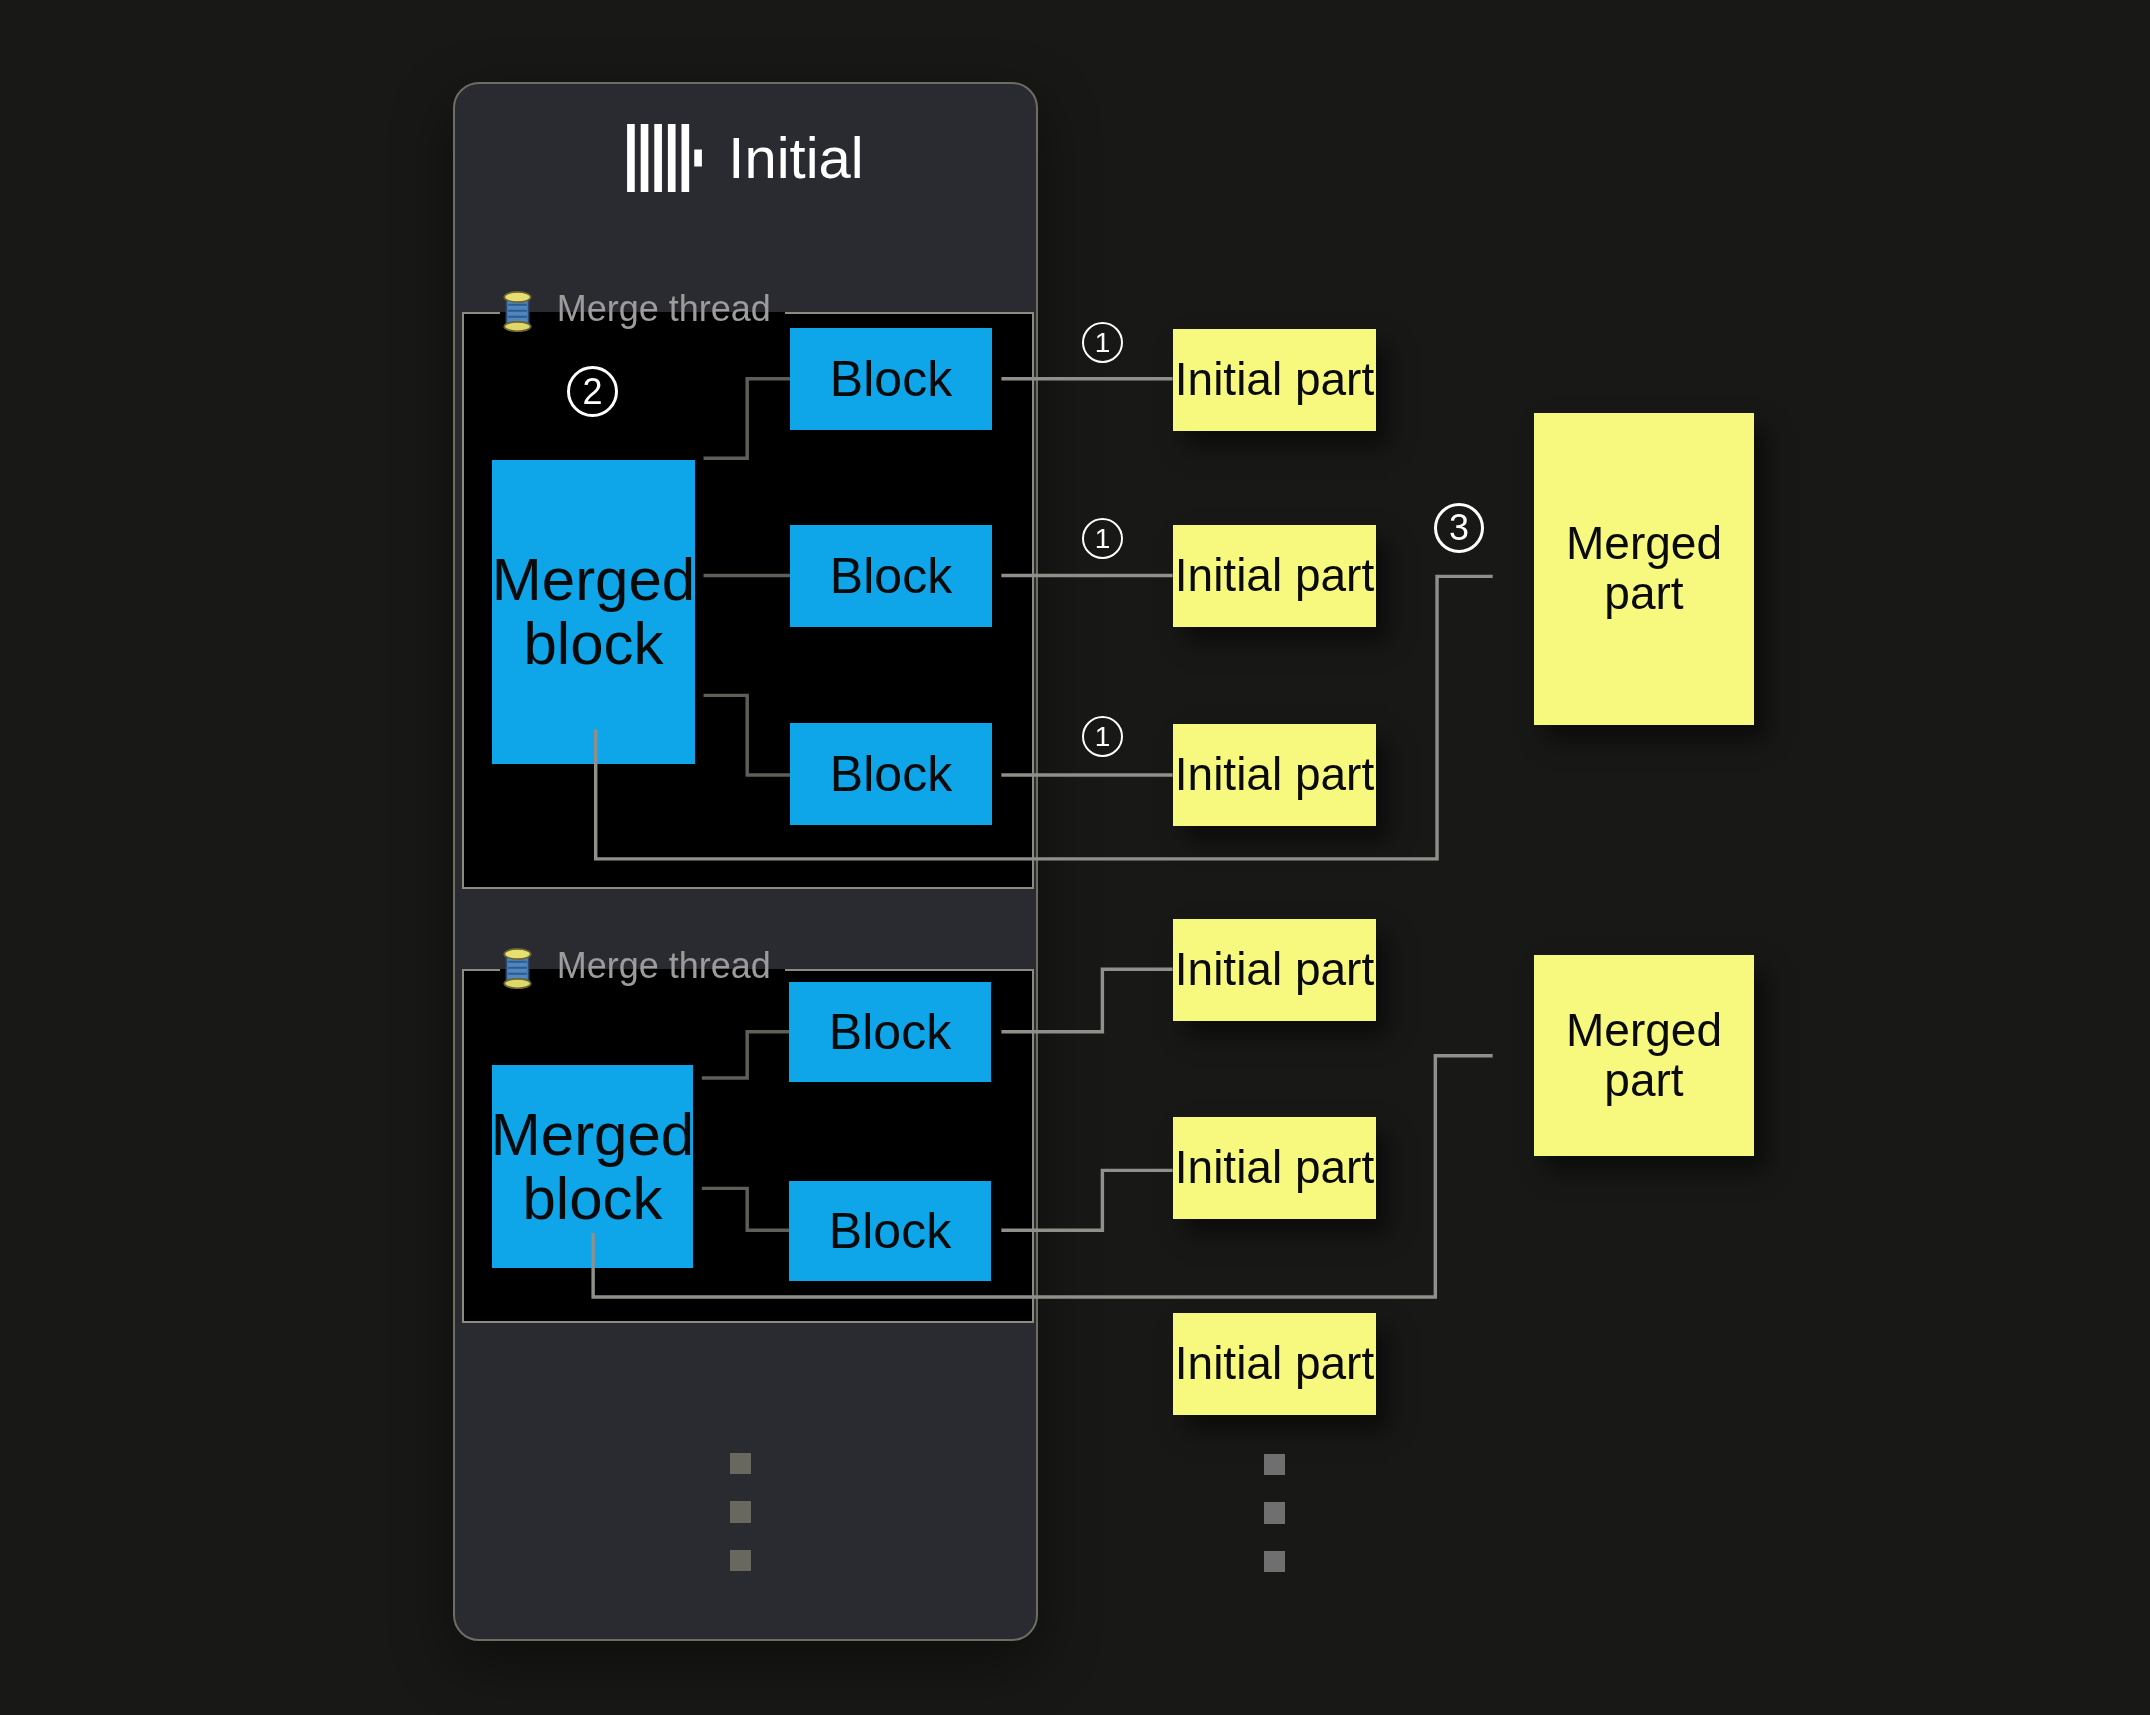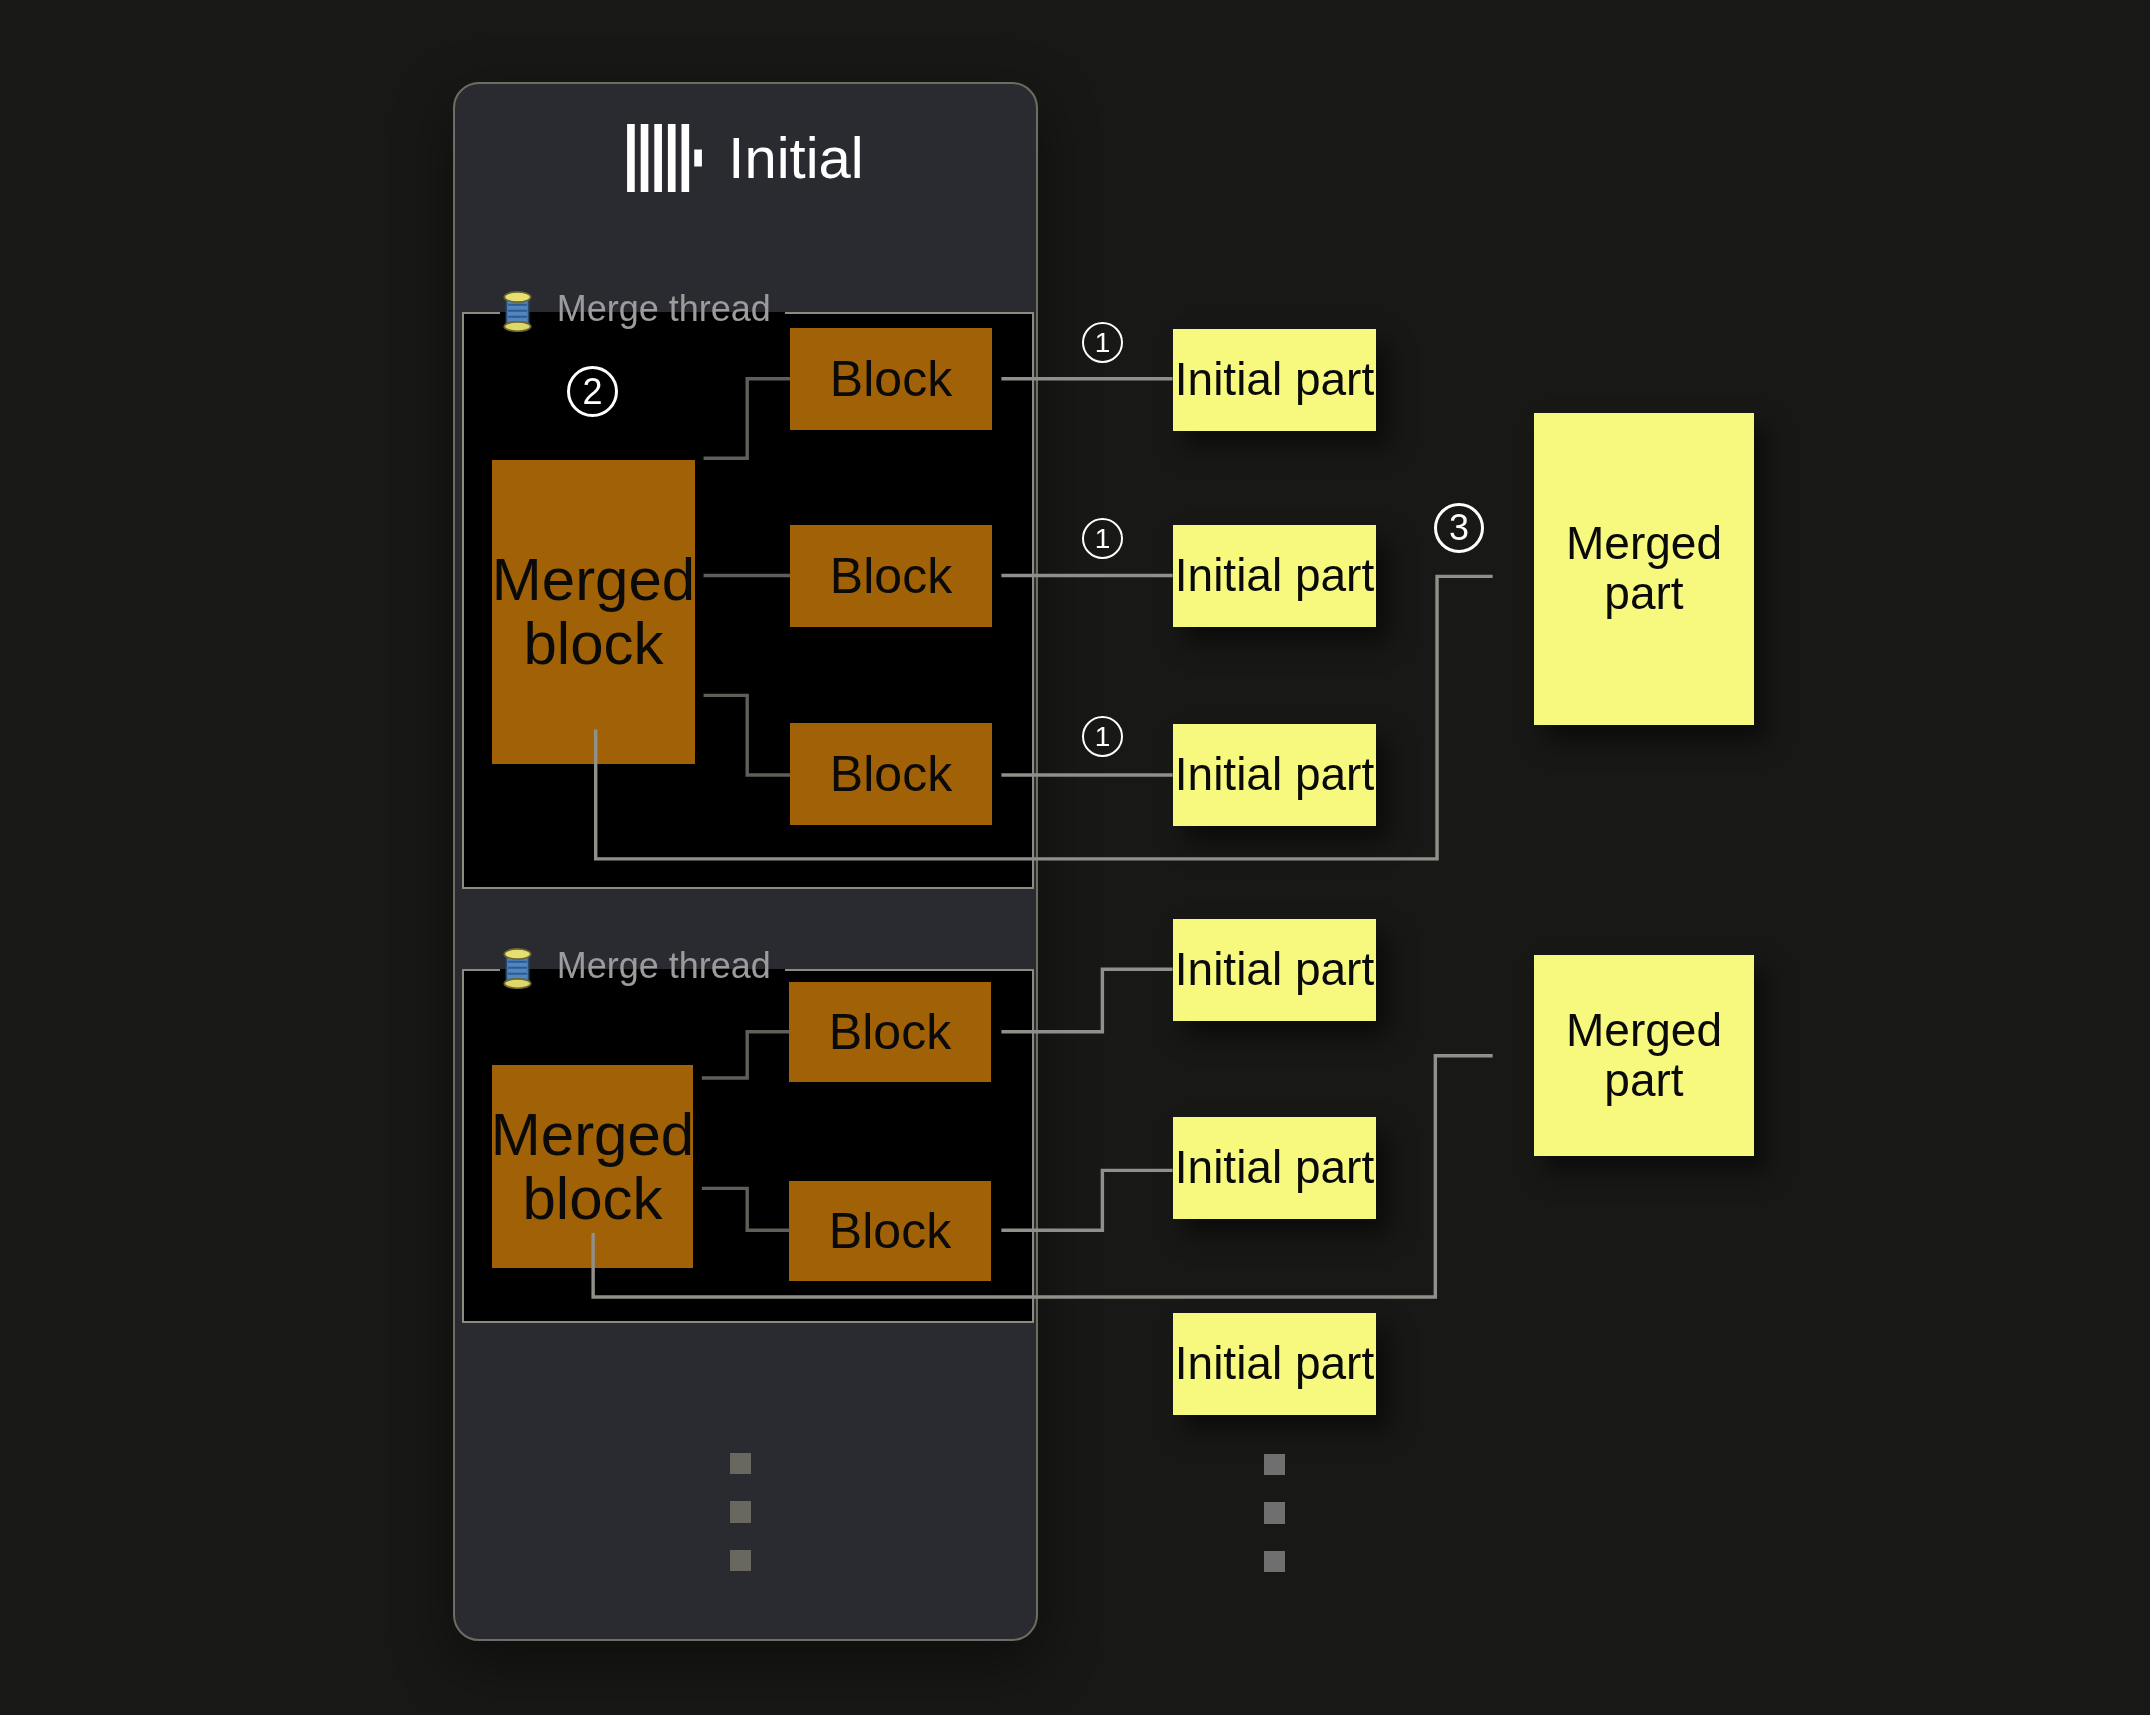--- a/index.html
+++ b/index.html
@@ -32,21 +32,21 @@
     display:flex;gap:24px;
     padding:3.4px 13.7px 3.4px 1.7px;z-index:3;
     background:linear-gradient(to bottom,#2a2a31 0,#2a2a31 50%,#000 50%,#000 100%);
   }
   .thread-legend.l1{top:312px;}
   .thread-legend.l2{top:969px;}
   .thread-legend .legend-text{color:#9c9c9c;font-size:36px;line-height:1;white-space:nowrap;}
   .spool{width:31px;height:41px;}
   
   .bluebox{
-    position:absolute;background:#a16207;color:#0a0a0a;
+    position:absolute;background:#0ea5e9;color:#0a0a0a;
     display:flex;align-items:center;justify-content:center;text-align:center;
     line-height:1.06;z-index:2;
   }
   .block{left:790px;width:202px;height:102px;font-size:50px;}
   .block.b1{top:328px;}
   .block.b2{top:525px;}
   .block.b3{top:723px;}
   .block.b4{left:789px;top:982px;height:100px;}
   .block.b5{left:789px;top:1181px;height:100px;}
   .merged-block{left:492px;width:203px;font-size:60px;margin-top:35px;}

